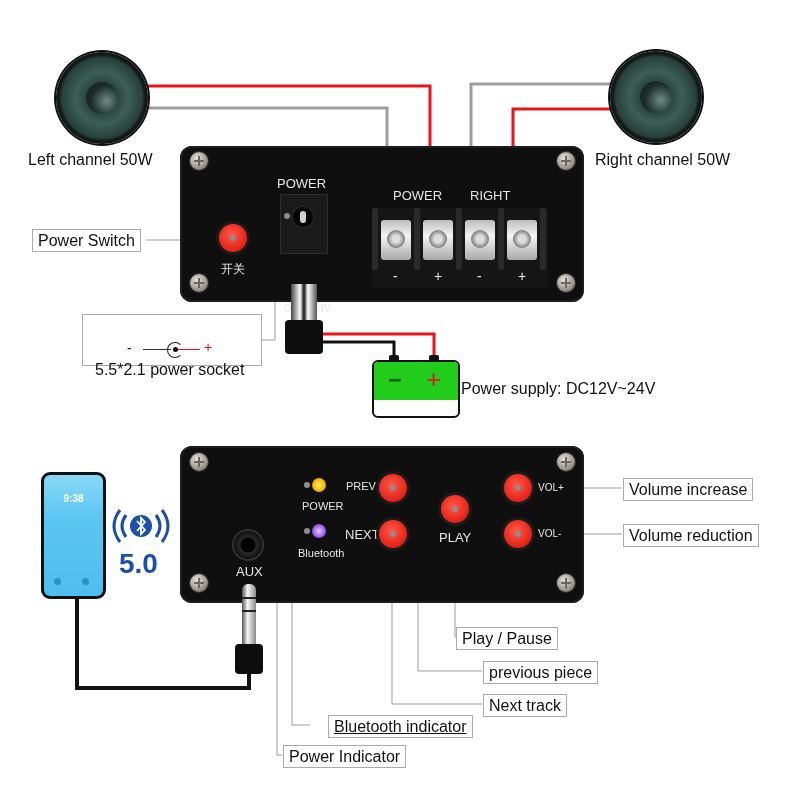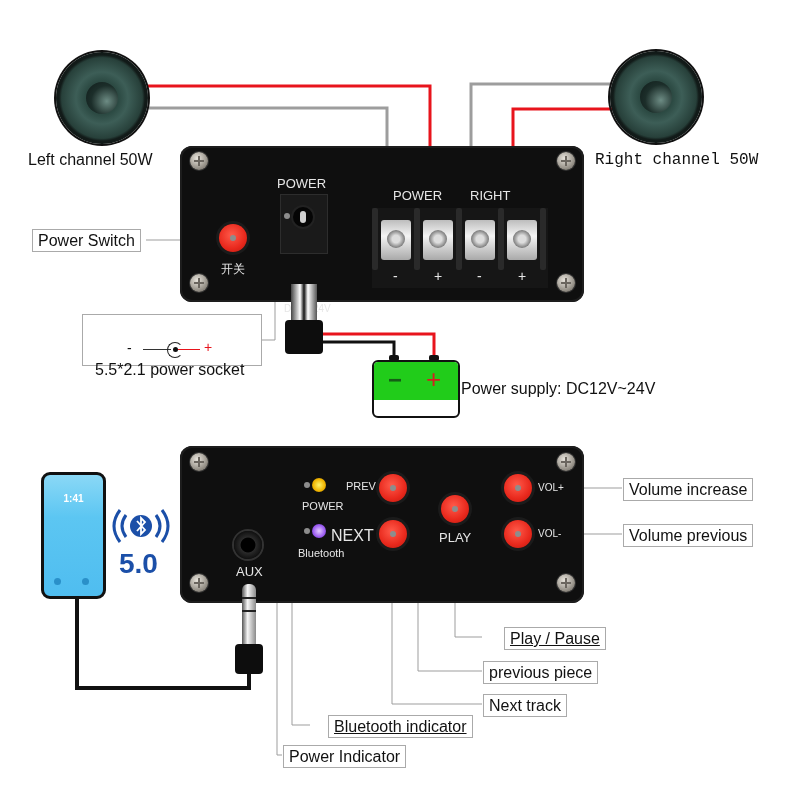--- a/index.html
+++ b/index.html
@@ -51,21 +51,21 @@
   <polyline points="307,484 277,484 277,755 282,755" fill="none" stroke="#9d9d9d" stroke-width="1"></polyline>
 </svg>
 
 <div class="speaker" style="left:56px;top:52px;">
     <div class="cap"></div>
   </div>
 <div class="speaker" style="left:610px;top:51px;">
     <div class="cap"></div>
   </div>
 <div class="label-txt" style="left:28px;top:151px;">Left channel 50W</div>
-<div class="label-txt" style="left:595px;top:151px;font-family:Liberation Mono, monospace;">Right channel 50W</div>
+<div class="label-txt" style="left:595px;top:151px;">Right channel 50W</div>
 
 <div class="panel" style="left:180px;top:146px;width:404px;height:156px;">
   <div class="screw" style="left:10px;top:6px;"></div>
   <div class="screw" style="left:377px;top:6px;"></div>
   <div class="screw" style="left:10px;top:128px;"></div>
   <div class="screw" style="left:377px;top:128px;"></div>
 
   <div class="panel-txt" style="left:97px;top:30px;font-size:13px;">POWER</div>
   <div style="position:absolute;left:100px;top:48px;width:46px;height:58px;background:#1a1a1a;border:1px solid #2d2d2d;">
     <div style="position:absolute;left:12px;top:12px;width:20px;height:20px;border-radius:50%;background:#050505;box-shadow:0 0 0 2px #222;">
@@ -120,21 +120,21 @@
 <div style="position:absolute;left:372px;top:360px;width:84px;height:54px;border:2px solid #111;border-radius:6px;overflow:hidden;background:#fff;">
   <div style="position:absolute;left:0;top:0;width:100%;height:38px;background:#21cc1a;"></div>
   <div style="position:absolute;left:14px;top:4px;font-size:24px;font-weight:bold;color:#155e16;">−</div>
   <div style="position:absolute;left:52px;top:2px;font-size:26px;color:#d32020;">+</div>
 </div>
 <div style="position:absolute;left:389px;top:355px;width:10px;height:6px;background:#111;border-radius:2px;"></div>
 <div style="position:absolute;left:429px;top:355px;width:10px;height:6px;background:#111;border-radius:2px;"></div>
 <div class="label-txt" style="left:461px;top:380px;">Power supply: DC12V~24V</div>
 
 <div style="position:absolute;left:41px;top:472px;width:59px;height:121px;border:3px solid #111;border-radius:9px;background:linear-gradient(#8ad8f6 0,#5cc6f2 35%,#4fbdf0 100%);">
-  <div style="position:absolute;left:0;width:100%;top:18px;text-align:center;color:#fff;font-size:10px;font-weight:bold;">1:41</div>
+  <div style="position:absolute;left:0;width:100%;top:18px;text-align:center;color:#fff;font-size:10px;font-weight:bold;">9:38</div>
   <div style="position:absolute;left:10px;top:103px;width:7px;height:7px;border-radius:50%;background:#2a90c9;"></div>
   <div style="position:absolute;left:38px;top:103px;width:7px;height:7px;border-radius:50%;background:#2a90c9;"></div>
 </div>
 
 <div style="position:absolute;left:106px;top:506px;width:70px;height:40px;">
   <svg width="70" height="40" viewBox="0 0 70 40">
     <path d="M14 4 Q2 20 14 36" fill="none" stroke="#1b4fa8" stroke-width="3"></path>
     <path d="M20 9 Q12 20 20 31" fill="none" stroke="#1b4fa8" stroke-width="3"></path>
     <path d="M56 4 Q68 20 56 36" fill="none" stroke="#1b4fa8" stroke-width="3"></path>
     <path d="M50 9 Q58 20 50 31" fill="none" stroke="#1b4fa8" stroke-width="3"></path>
@@ -158,21 +158,21 @@
   <div class="panel-txt" style="left:122px;top:54px;font-size:11px;">POWER</div>
 
   <div style="position:absolute;left:132px;top:78px;width:14px;height:14px;border-radius:50%;background:radial-gradient(circle,#e4ccff,#9a5bf0 60%,#5a2aa8);"></div>
   <div class="dot" style="left:124px;top:82px;"></div>
   <div class="panel-txt" style="left:118px;top:101px;font-size:11px;">Bluetooth</div>
 
   <div class="panel-txt" style="left:166px;top:34px;font-size:11px;">PREV</div>
   <div class="redbtn" style="left:199px;top:28px;">
       <div class="dot" style="left:11px;top:11px;"></div>
     </div>
-  <div class="panel-txt" style="left:151px;top:81px;font-size:16px;">NEXT</div>
+  <div class="panel-txt" style="left:165px;top:81px;font-size:13px;">NEXT</div>
   <div class="redbtn" style="left:199px;top:74px;">
       <div class="dot" style="left:11px;top:11px;"></div>
     </div>
 
   <div class="redbtn" style="left:261px;top:49px;">
       <div class="dot" style="left:11px;top:11px;"></div>
     </div>
   <div class="panel-txt" style="left:259px;top:84px;font-size:13px;text-align:center;">PLAY</div>
 
   <div class="redbtn" style="left:324px;top:28px;">
@@ -186,18 +186,18 @@
 
 </div>
 
 <div style="position:absolute;left:242px;top:584px;width:14px;height:62px;background:linear-gradient(90deg,#555,#f6f6f6 40%,#8a8a8a);border-radius:6px 6px 0 0;">
   <div style="position:absolute;left:0;top:13px;width:14px;height:2px;background:#222;"></div>
   <div style="position:absolute;left:0;top:26px;width:14px;height:2px;background:#222;"></div>
 </div>
 <div style="position:absolute;left:235px;top:644px;width:28px;height:30px;background:#0d0d0d;border-radius:4px;"></div>
 
 <div class="callout" style="left:623px;top:478px;">Volume increase</div>
-<div class="callout" style="left:623px;top:524px;">Volume previous</div>
-<div class="callout" style="left:504px;top:627px;text-decoration:underline;">Play / Pause</div>
+<div class="callout" style="left:623px;top:524px;">Volume reduction</div>
+<div class="callout" style="left:456px;top:627px;">Play / Pause</div>
 <div class="callout" style="left:483px;top:661px;">previous piece</div>
 <div class="callout" style="left:483px;top:694px;">Next track</div>
 <div class="callout" style="left:328px;top:715px;text-decoration:underline;">Bluetooth indicator</div>
 <div class="callout" style="left:283px;top:745px;">Power Indicator</div>
 
 </body></html>

